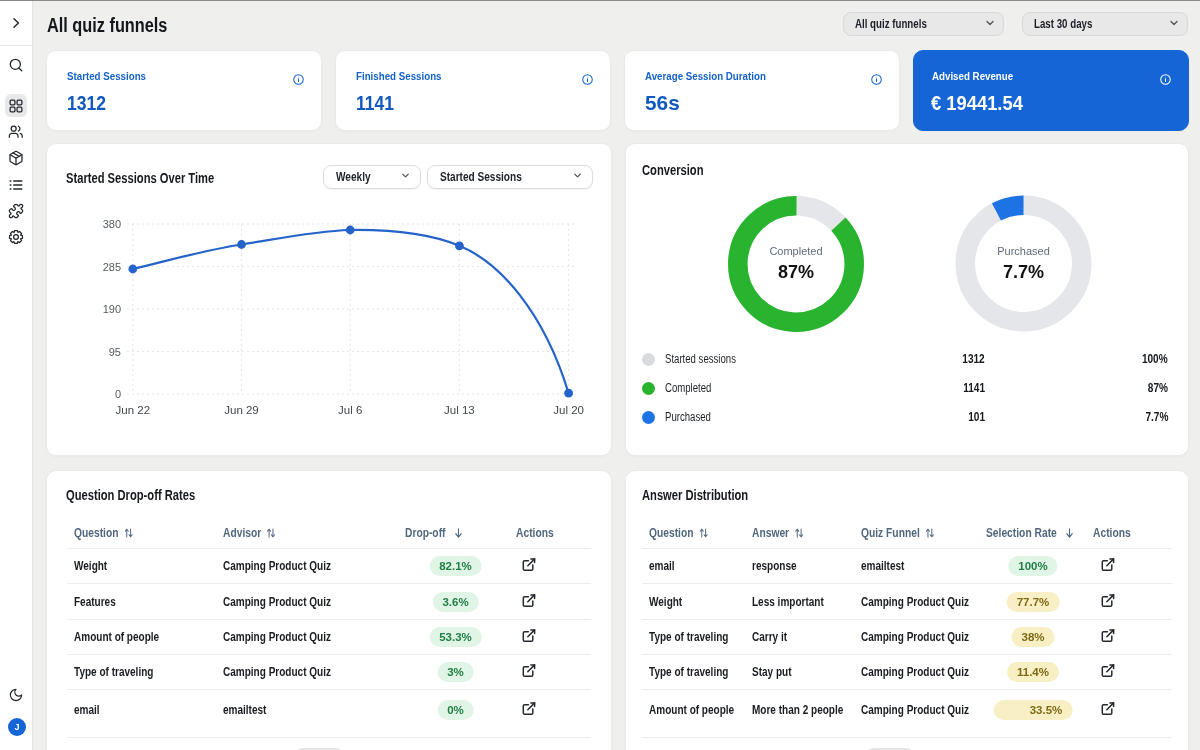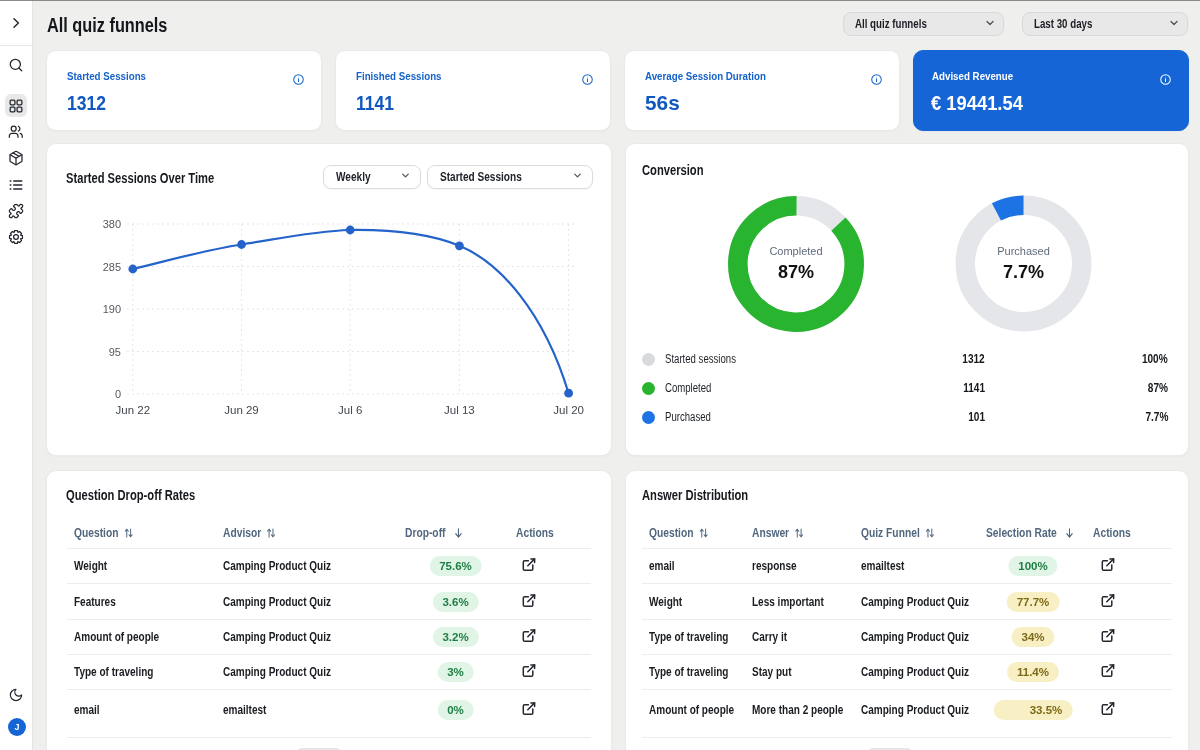--- a/index.html
+++ b/index.html
@@ -280,41 +280,41 @@
           </svg></span>
       <span class="tc" style="left:338px;">Drop-off <svg style="vertical-align:-2px; margin-left:6px" width="12" height="12" viewBox="0 0 12 12" fill="none" stroke="#51677e" stroke-width="1.3" stroke-linecap="round" stroke-linejoin="round">
             <path d="M6 1.8v8"></path>
             <path d="M2.8 6.8 6 10 9.2 6.8"></path>
           </svg></span>
       <span class="tc" style="left:449px;">Actions</span>
     </div>
     <div class="trow" style="height:35.4px">
         <span class="tc" style="left:7px;">Weight</span>
         <span class="tc" style="left:156px;">Camping Product Quiz</span>
-        <span class="pill green" style="left:388.5px;">75.6%</span>
+        <span class="pill green" style="left:388.5px;">82.1%</span>
         <span class="act" style="left:462px;"><svg width="15" height="15" viewBox="0 0 15 15" fill="none" stroke="#23272e" stroke-width="1.5" stroke-linecap="round" stroke-linejoin="round">
             <path d="M11.3 8.1v3.8c0 .7-.6 1.3-1.3 1.3H3.1c-.7 0-1.3-.6-1.3-1.3V5c0-.7.6-1.3 1.3-1.3h3.8"></path>
             <path d="M9.4 1.9h3.7v3.7"></path>
             <path d="M6.3 8.7 13.1 1.9"></path>
           </svg></span>
       </div>
     <div class="trow" style="height:35.3px">
         <span class="tc" style="left:7px;">Features</span>
         <span class="tc" style="left:156px;">Camping Product Quiz</span>
         <span class="pill green" style="left:388.5px;">3.6%</span>
         <span class="act" style="left:462px;"><svg width="15" height="15" viewBox="0 0 15 15" fill="none" stroke="#23272e" stroke-width="1.5" stroke-linecap="round" stroke-linejoin="round">
             <path d="M11.3 8.1v3.8c0 .7-.6 1.3-1.3 1.3H3.1c-.7 0-1.3-.6-1.3-1.3V5c0-.7.6-1.3 1.3-1.3h3.8"></path>
             <path d="M9.4 1.9h3.7v3.7"></path>
             <path d="M6.3 8.7 13.1 1.9"></path>
           </svg></span>
       </div>
     <div class="trow" style="height:35.3px">
         <span class="tc" style="left:7px;">Amount of people</span>
         <span class="tc" style="left:156px;">Camping Product Quiz</span>
-        <span class="pill green" style="left:388.5px;">3.2%</span>
+        <span class="pill green" style="left:388.5px;">53.3%</span>
         <span class="act" style="left:462px;"><svg width="15" height="15" viewBox="0 0 15 15" fill="none" stroke="#23272e" stroke-width="1.5" stroke-linecap="round" stroke-linejoin="round">
             <path d="M11.3 8.1v3.8c0 .7-.6 1.3-1.3 1.3H3.1c-.7 0-1.3-.6-1.3-1.3V5c0-.7.6-1.3 1.3-1.3h3.8"></path>
             <path d="M9.4 1.9h3.7v3.7"></path>
             <path d="M6.3 8.7 13.1 1.9"></path>
           </svg></span>
       </div>
     <div class="trow" style="height:35.3px">
         <span class="tc" style="left:7px;">Type of traveling</span>
         <span class="tc" style="left:156px;">Camping Product Quiz</span>
         <span class="pill green" style="left:388.5px;">3%</span>
@@ -387,21 +387,21 @@
         <span class="act" style="left:466px;"><svg width="15" height="15" viewBox="0 0 15 15" fill="none" stroke="#23272e" stroke-width="1.5" stroke-linecap="round" stroke-linejoin="round">
             <path d="M11.3 8.1v3.8c0 .7-.6 1.3-1.3 1.3H3.1c-.7 0-1.3-.6-1.3-1.3V5c0-.7.6-1.3 1.3-1.3h3.8"></path>
             <path d="M9.4 1.9h3.7v3.7"></path>
             <path d="M6.3 8.7 13.1 1.9"></path>
           </svg></span>
       </div>
     <div class="trow" style="height:35.3px">
         <span class="tc" style="left:7px;">Type of traveling</span>
         <span class="tc" style="left:110px;">Carry it</span>
         <span class="tc" style="left:219px;">Camping Product Quiz</span>
-        <span class="pill yellow" style="left:391px;">34%</span>
+        <span class="pill yellow" style="left:391px;">38%</span>
         <span class="act" style="left:466px;"><svg width="15" height="15" viewBox="0 0 15 15" fill="none" stroke="#23272e" stroke-width="1.5" stroke-linecap="round" stroke-linejoin="round">
             <path d="M11.3 8.1v3.8c0 .7-.6 1.3-1.3 1.3H3.1c-.7 0-1.3-.6-1.3-1.3V5c0-.7.6-1.3 1.3-1.3h3.8"></path>
             <path d="M9.4 1.9h3.7v3.7"></path>
             <path d="M6.3 8.7 13.1 1.9"></path>
           </svg></span>
       </div>
     <div class="trow" style="height:35.3px">
         <span class="tc" style="left:7px;">Type of traveling</span>
         <span class="tc" style="left:110px;">Stay put</span>
         <span class="tc" style="left:219px;">Camping Product Quiz</span>

